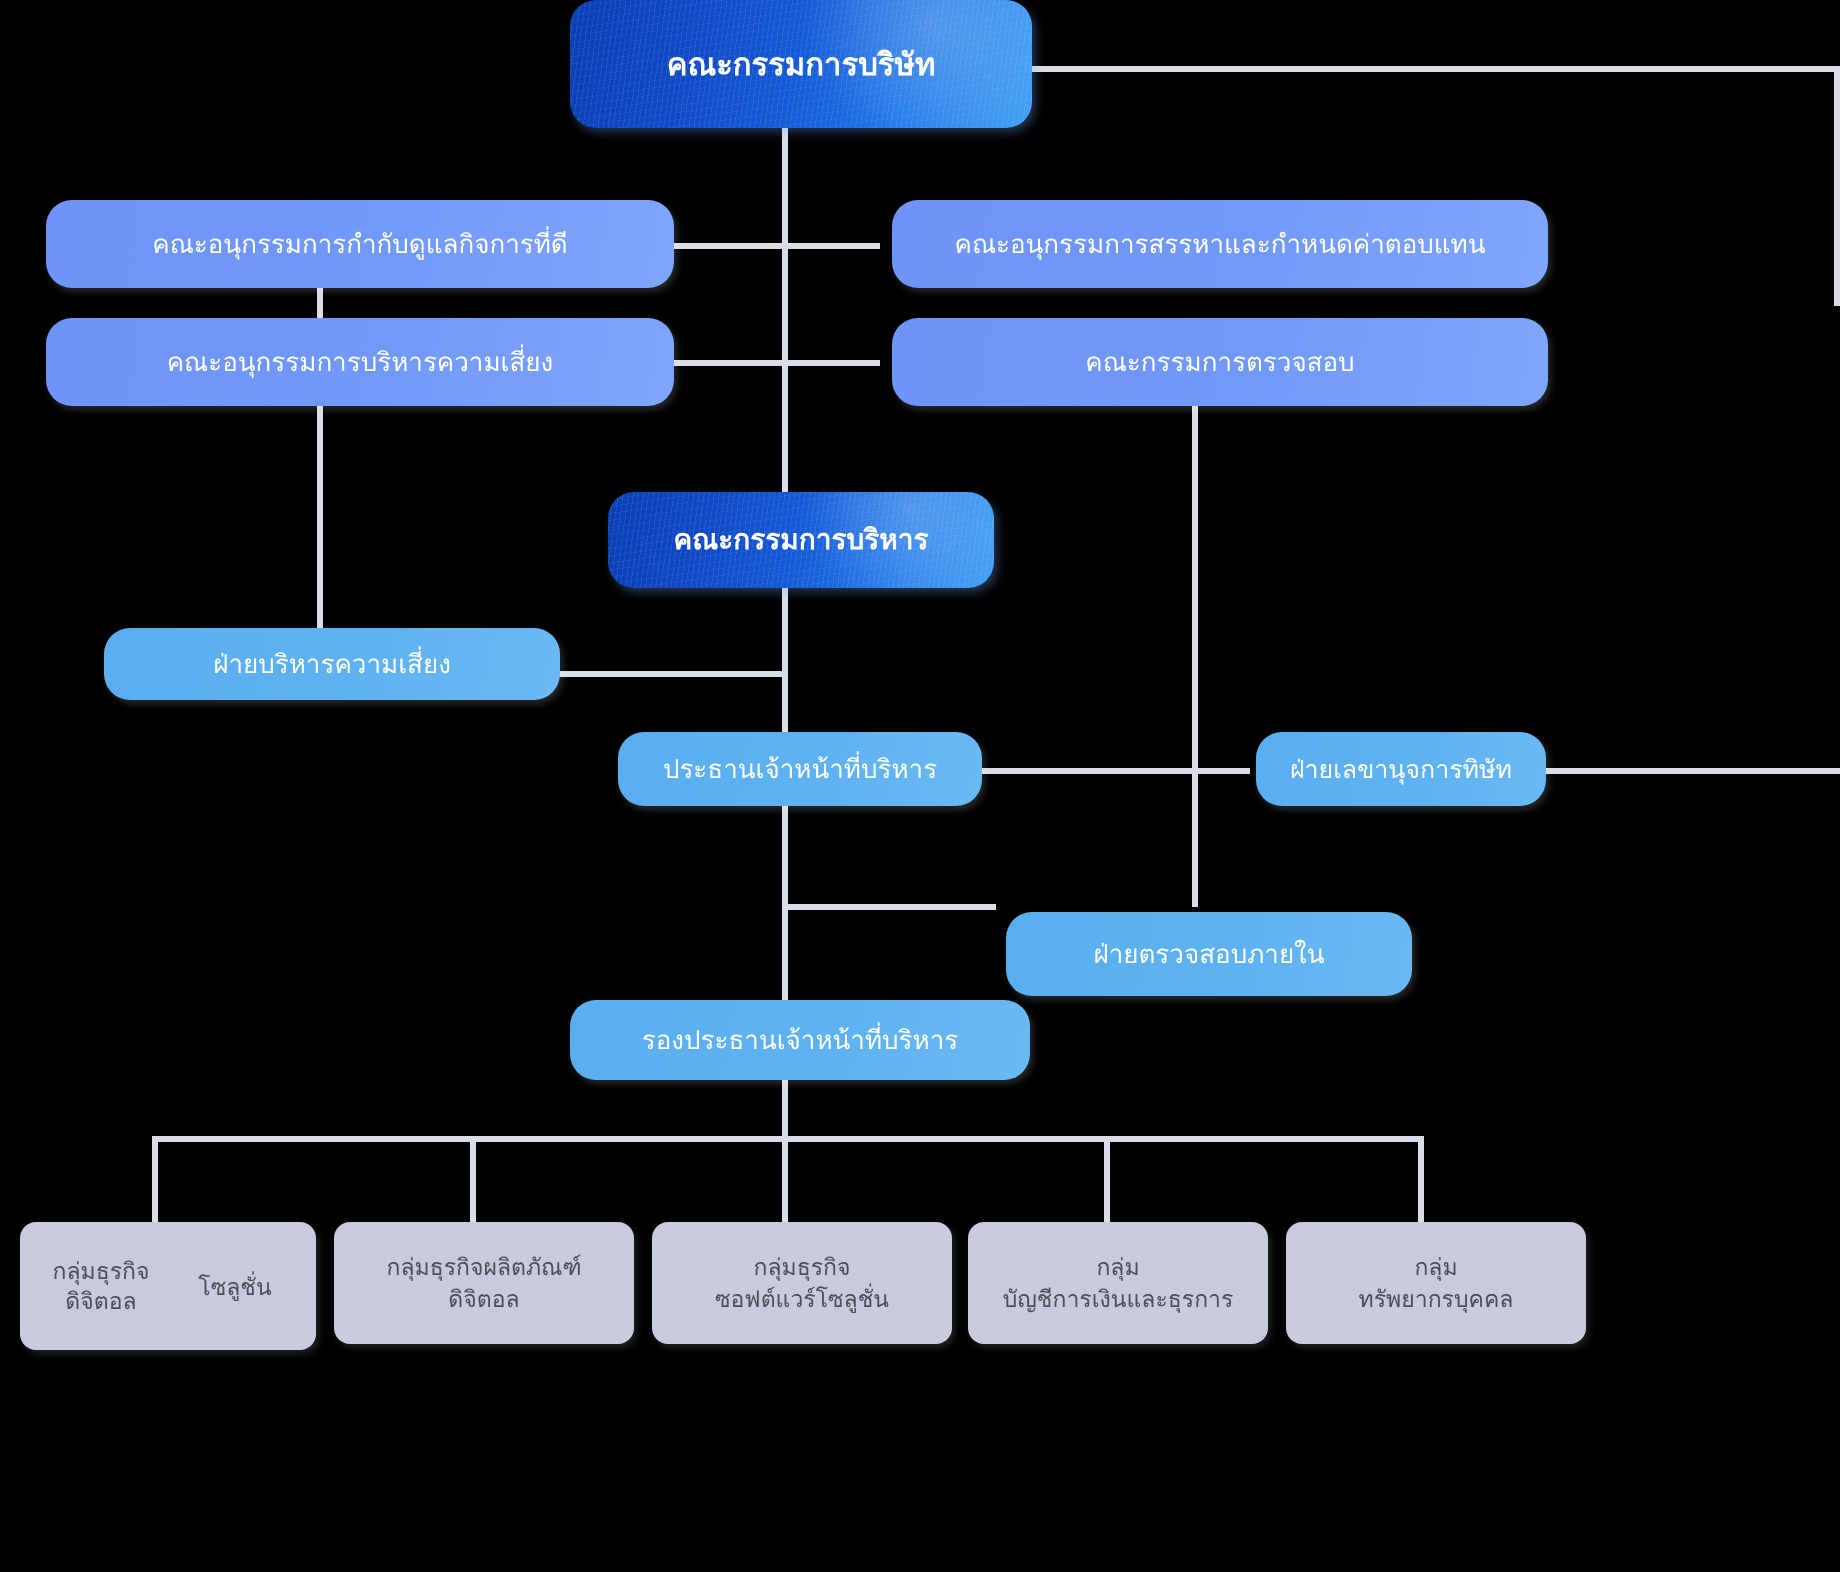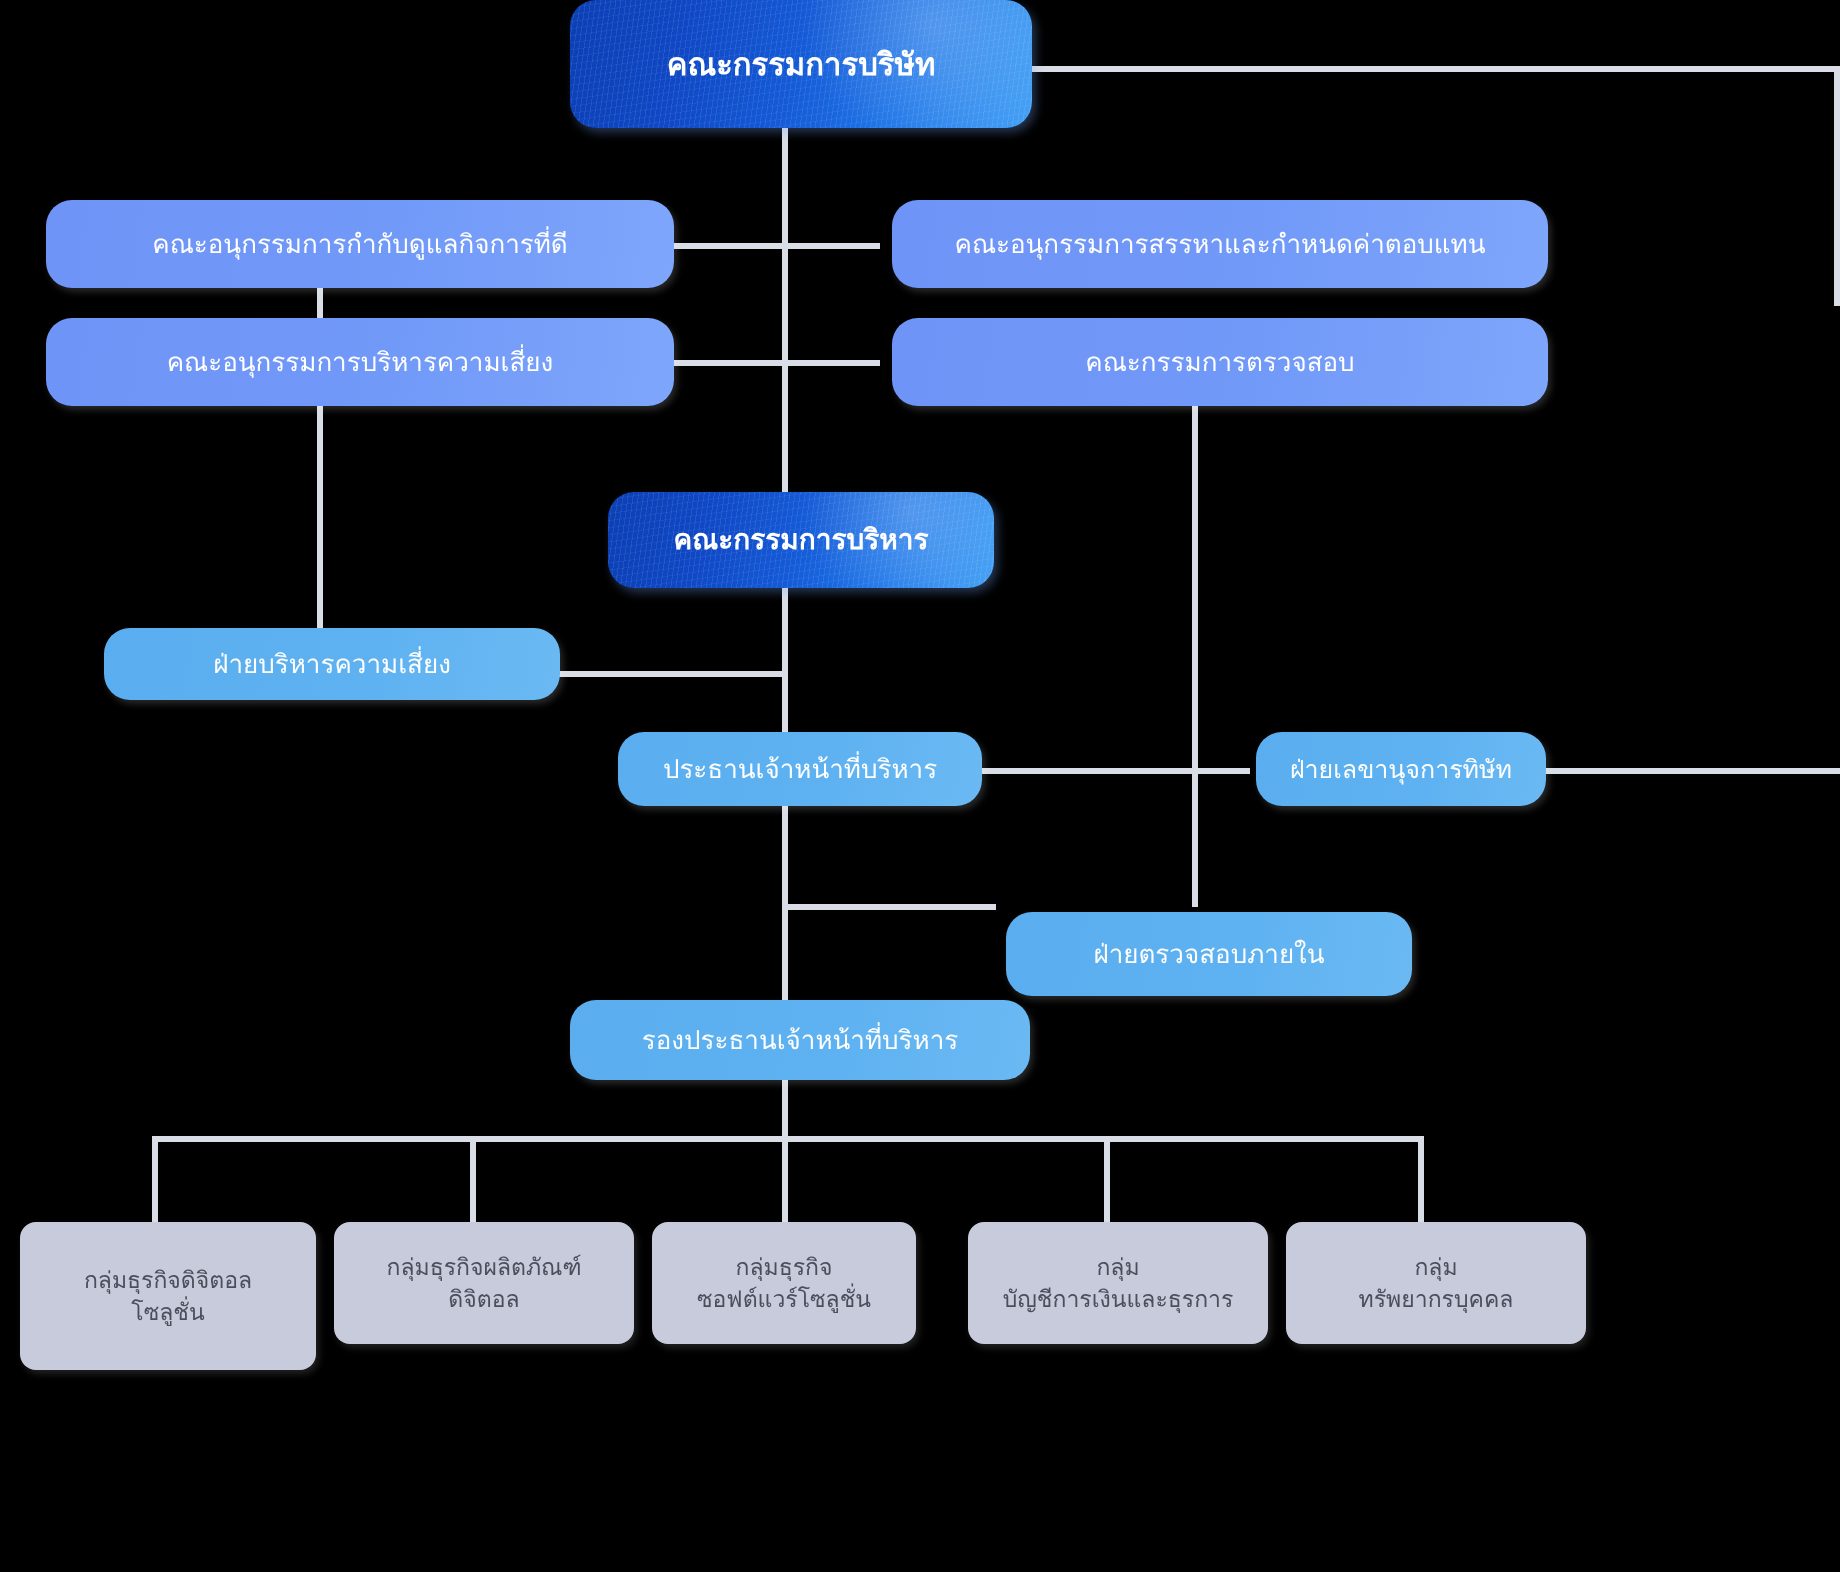--- a/index.html
+++ b/index.html
@@ -162,31 +162,31 @@
   </div>
 
   <div class="node dept" style="left:990px; top:912px; width:406px; height:84px; font-size:26px;">
     <span class="label">ฝ่ายตรวจสอบภายใน</span>
   </div>
 
   <div class="node dept" style="left:554px; top:1000px; width:460px; height:80px; font-size:26px;">
     <span class="label">รองประธานเจ้าหน้าที่บริหาร</span>
   </div>
 
-  <div class="node unit" style="left:4px; top:1222px; width:296px; height:148px; font-size:23px; flex-direction:column;">
+  <div class="node unit" style="left:4px; top:1222px; width:296px; height:128px; font-size:23px; flex-direction:row;justify-content:space-between;">
     <span class="label">กลุ่มธุรกิจดิจิตอล</span>
     <span class="label l2">โซลูชั่น</span>
   </div>
 
   <div class="node unit" style="left:318px; top:1222px; width:300px; height:122px; font-size:23px; flex-direction:column;">
     <span class="label">กลุ่มธุรกิจผลิตภัณฑ์</span>
     <span class="label l2">ดิจิตอล</span>
   </div>
 
-  <div class="node unit" style="left:636px; top:1222px; width:264px; height:122px; font-size:23px; flex-direction:column;">
+  <div class="node unit" style="left:636px; top:1222px; width:300px; height:122px; font-size:23px; flex-direction:column;">
     <span class="label">กลุ่มธุรกิจ</span>
     <span class="label l2">ซอฟต์แวร์โซลูชั่น</span>
   </div>
 
   <div class="node unit" style="left:952px; top:1222px; width:300px; height:122px; font-size:23px; flex-direction:column;">
     <span class="label">กลุ่ม</span>
     <span class="label l2">บัญชีการเงินและธุรการ</span>
   </div>
 
   <div class="node unit" style="left:1270px; top:1222px; width:300px; height:122px; font-size:23px; flex-direction:column;">

